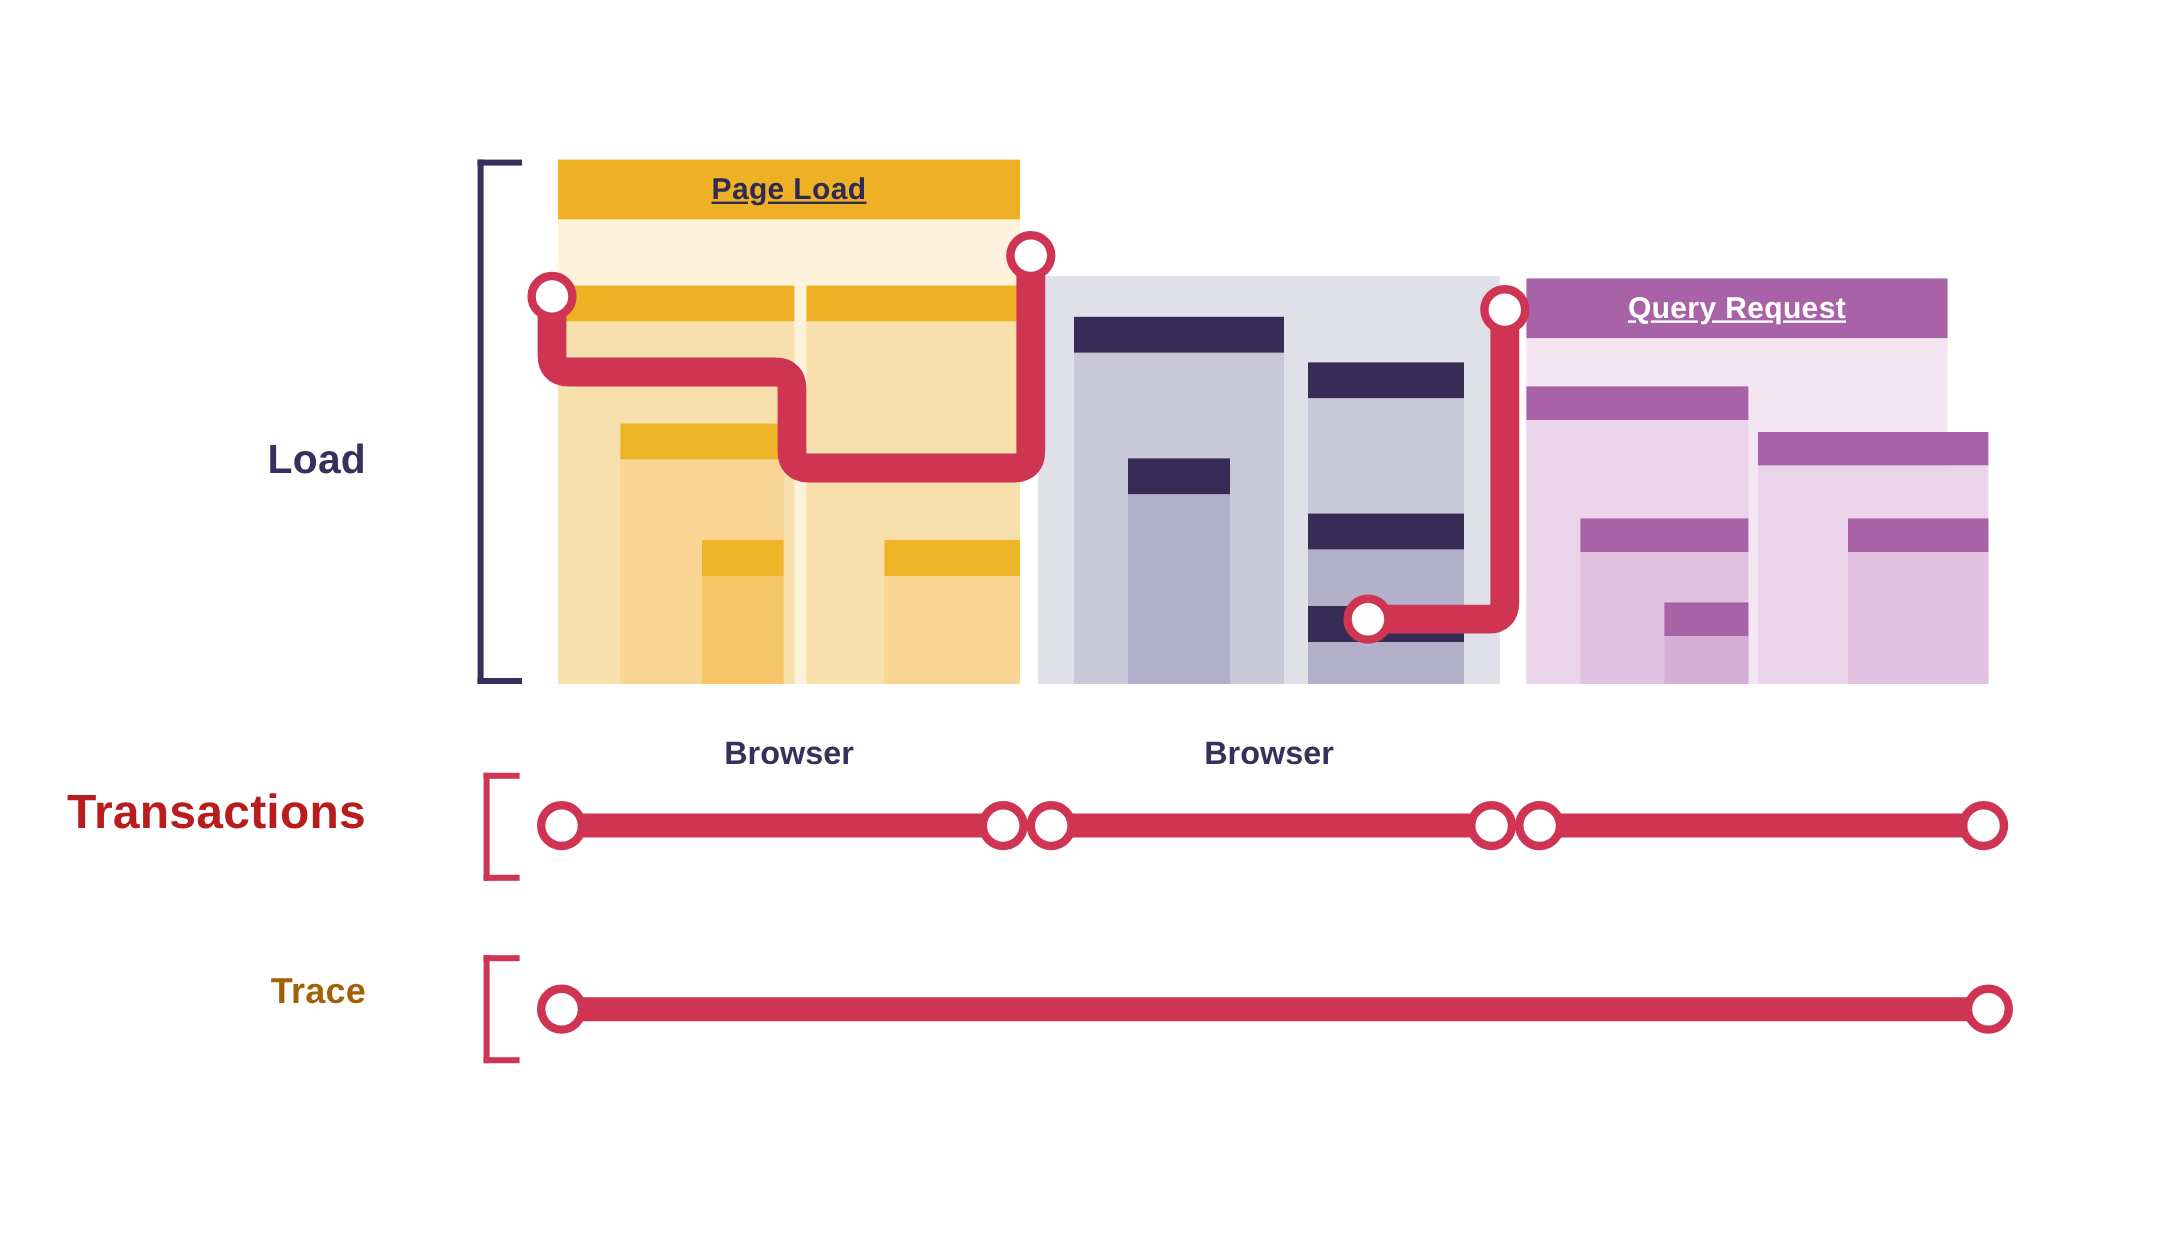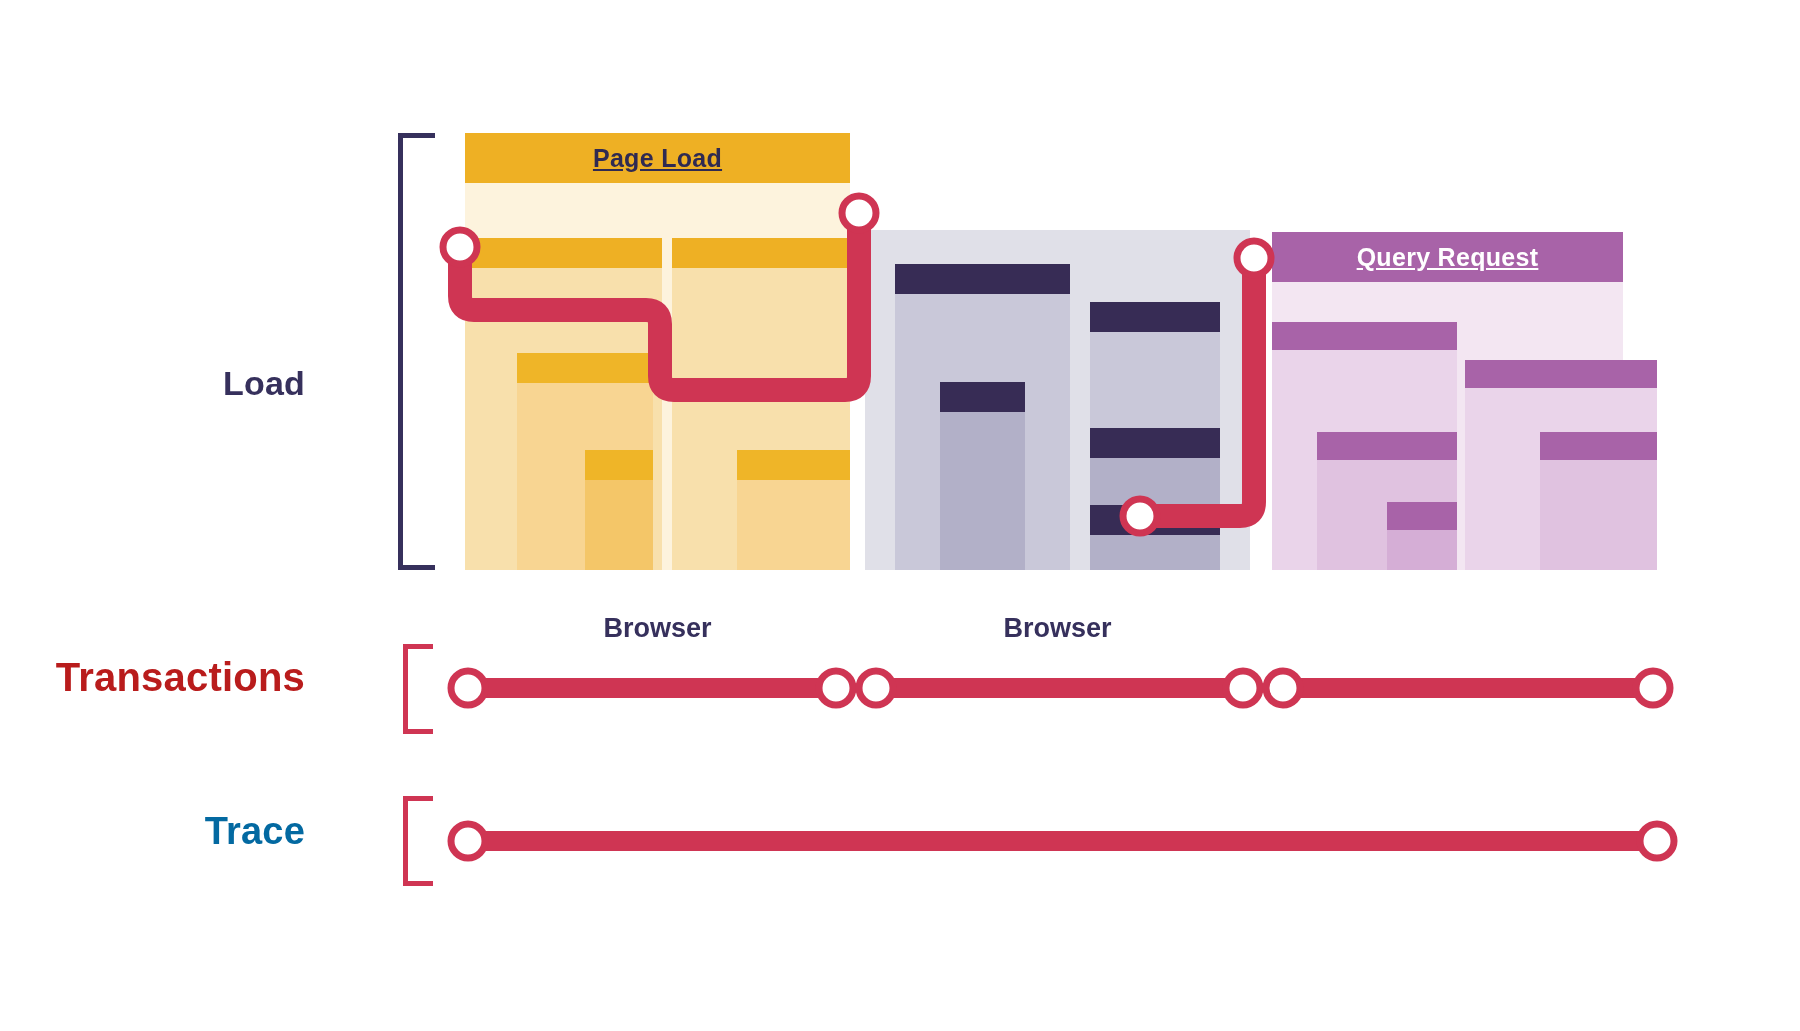--- a/index.html
+++ b/index.html
@@ -35,22 +35,22 @@
   }
   #label-transactions {
     right: 1495px;
     top: 655px;
     font-size: 40px;
     color: #b91c1c;
   }
   #label-trace {
     right: 1495px;
     top: 810px;
-    font-size: 38px;
-    color: #0369a1;
+    font-size: 30px;
+    color: #a16207;
   }
 
   
   .bracket {
     position: absolute;
     border-style: solid;
     border-right: 0;
     box-sizing: border-box;
   }
   #bracket-spans {

